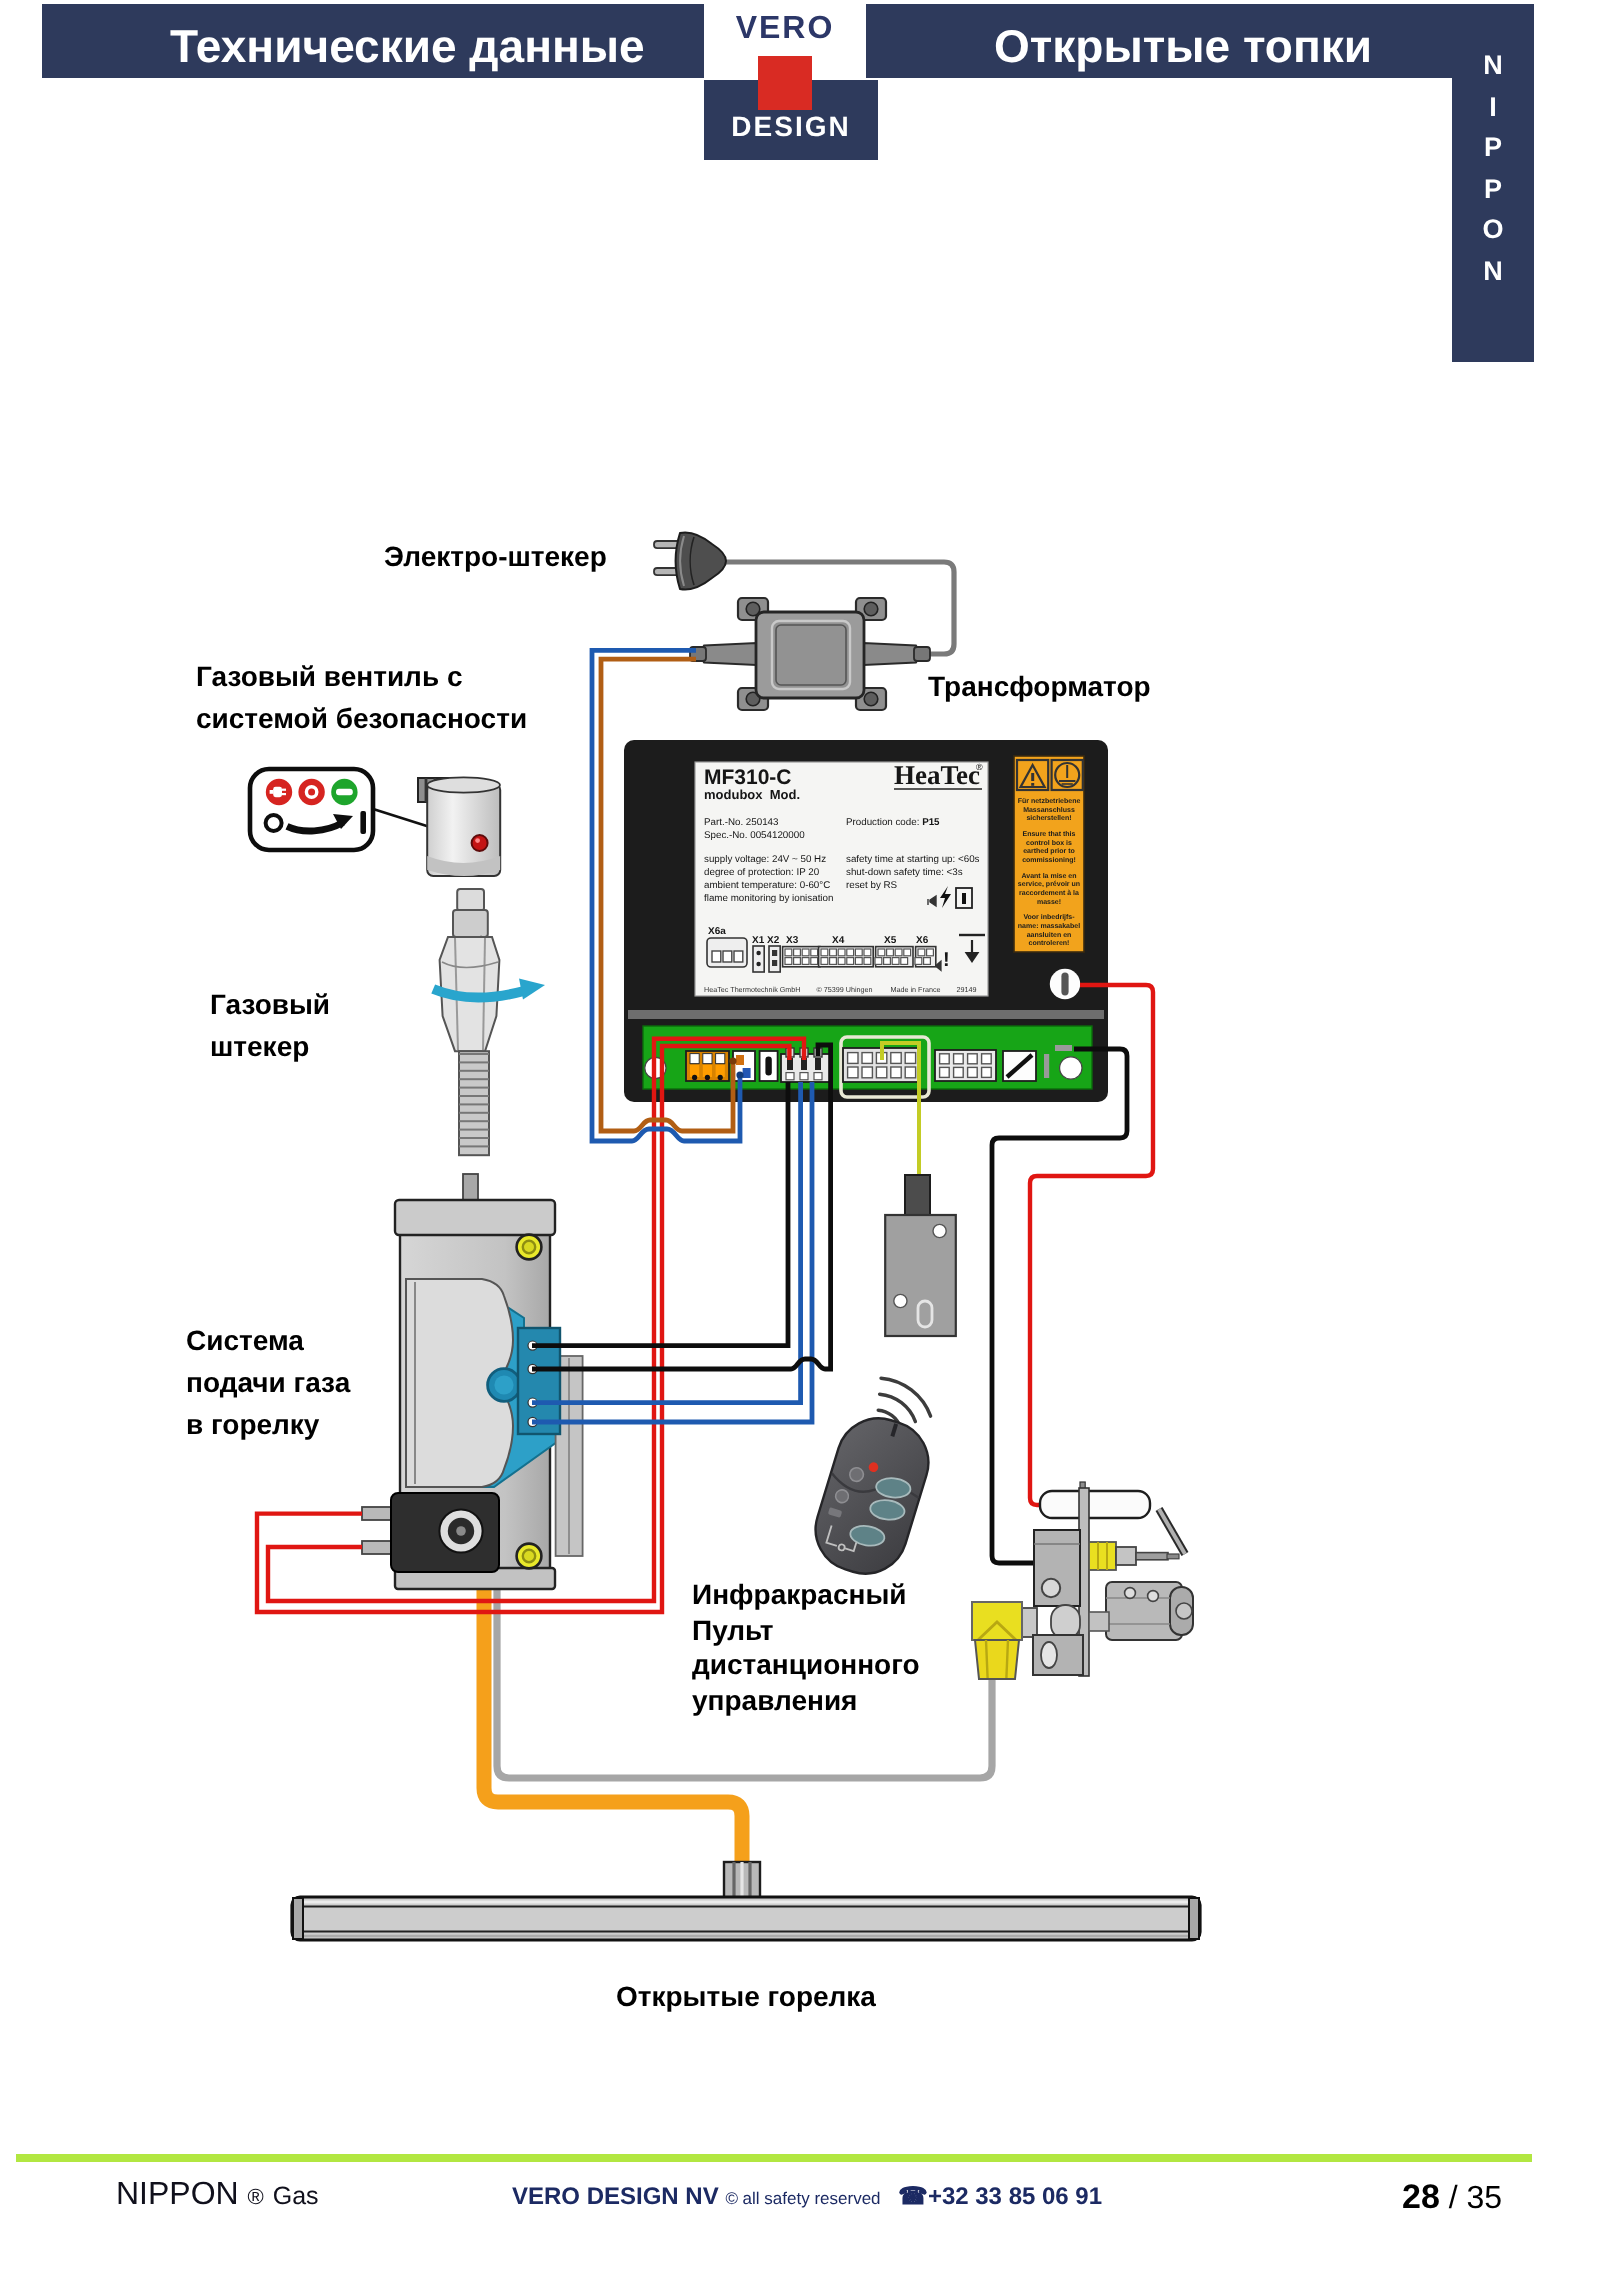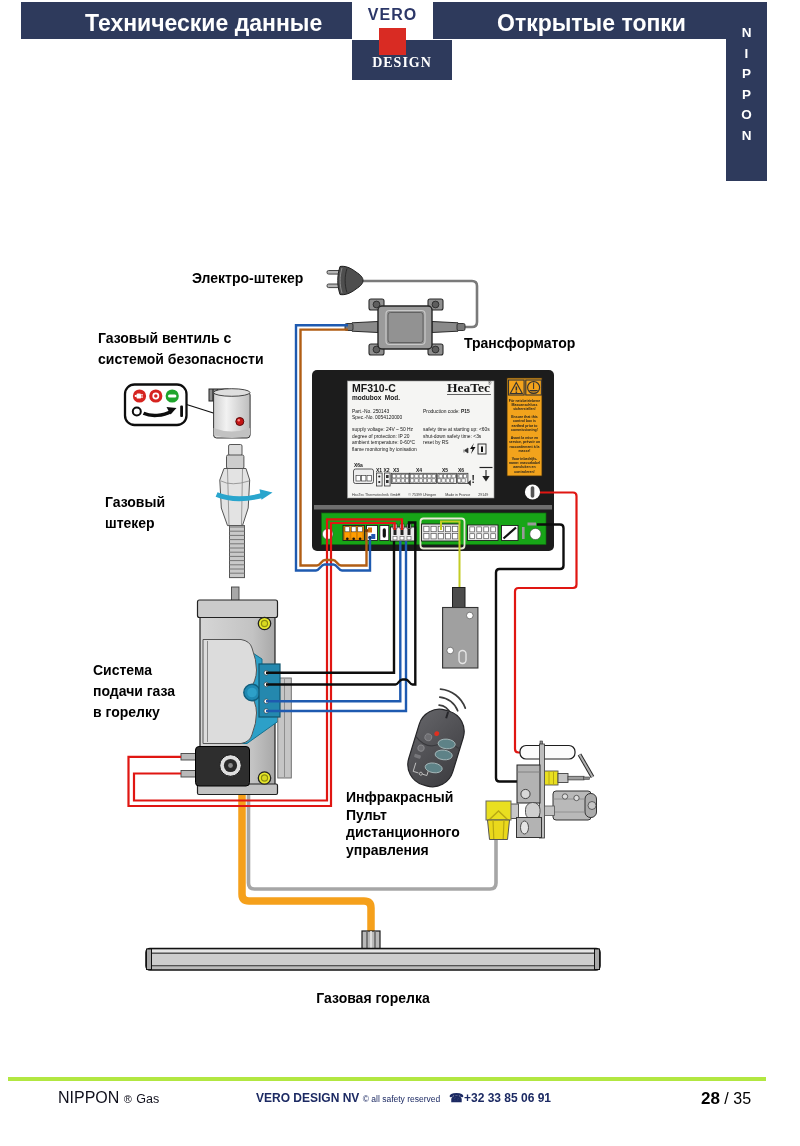--- a/index.html
+++ b/index.html
@@ -8,21 +8,21 @@
 .abs{position:absolute;}
 .lbl{position:absolute;font-weight:bold;color:#000;font-size:14px;line-height:17.5px;}
 .lh21{line-height:21px!important;}.lh20{line-height:20px!important;}
 #hdrbar{position:absolute;left:21px;top:2px;width:746px;height:37px;background:#2e3a5c;}
 #vbar{position:absolute;left:726px;top:2px;width:41px;height:179px;background:#2e3a5c;}
 #vbar div{color:#fff;font-weight:bold;font-size:13.5px;text-align:center;letter-spacing:0;line-height:20.5px;margin-top:21px;}
 .htxt{position:absolute;top:10px;color:#fff;font-weight:bold;font-size:23px;}
 #logo{position:absolute;left:352px;top:2px;width:81px;height:78px;}
 #logow{position:absolute;left:0;top:0;width:81px;height:38px;background:#fff;text-align:center;}
 #logow span{color:#2c3768;font-weight:bold;font-size:16px;letter-spacing:1px;line-height:26px;}
-#logob{position:absolute;left:0;top:38px;width:100px;height:40px;background:#2e3a5c;text-align:center;font-family:Liberation Serif, serif;}
+#logob{position:absolute;left:0;top:38px;width:87px;height:40px;background:#2e3a5c;text-align:center;}
 #logob span{color:#fff;font-weight:bold;font-size:14px;letter-spacing:1px;line-height:46px;}
 #logor{position:absolute;left:27px;top:26px;width:27px;height:27px;background:#d92b23;}
 #title{position:absolute;left:0;top:145px;width:766px;text-align:center;font-weight:bold;font-size:26px;color:#000;}
 #ftline{position:absolute;left:8px;top:1077px;width:758px;height:4px;background:#b2e741;}
 .ft{position:absolute;color:#1c2a63;}
 </style>
 </head>
 <body>
 <div id="page">
 <div id="hdrbar"></div>
@@ -36,21 +36,21 @@
       <div id="logob"><span>DESIGN</span></div>
       <div id="logor"></div>
     </div>
 
 <div class="lbl" style="left:192px;top:270px;">Электро-штекер</div>
 <div class="lbl" style="left:464px;top:335px;">Трансформатор</div>
 <div class="lbl lh21" style="left:98px;top:328px;">Газовый вентиль с<br>системой безопасности</div>
 <div class="lbl lh21" style="left:105px;top:492px;">Газовый<br>штекер</div>
 <div class="lbl lh21" style="left:93px;top:636px;margin-top:24px;">Система<br>подачи газа<br>в горелку</div>
 <div class="lbl" style="left:346px;top:789px;">Инфракрасный<br>Пульт<br>дистанционного<br>управления</div>
-<div class="lbl" style="left:146px;top:990px;width:454px;text-align:center;">Газовая горелка</div>
+<div class="lbl" style="left:146px;top:990px;width:454px;text-align:center;">Открытые горелка</div>
 
 <div id="ftline"></div>
 <div class="ft" style="left:58px;top:1089px;font-size:16px;color:#10101c;">NIPPON <span style="font-size:11px;">®</span> <span style="font-size:12.5px;">Gas</span></div>
 <div class="ft" style="left:256px;top:1091px;font-size:12px;font-weight:bold;">VERO DESIGN NV <span style="font-weight:normal;font-size:8.5px;">© all safety reserved</span></div>
 <div class="ft" style="left:449px;top:1091px;font-size:12px;font-weight:bold;">☎+32 33 85 06 91</div>
 <div class="ft" style="left:701px;top:1089px;font-size:16px;color:#000;"><b style="font-size:17px;">28</b> / 35</div>
 
 <svg class="abs" style="left:0;top:0;" width="800" height="1146" viewBox="0 0 800 1146">
 <defs>
 <linearGradient id="gUnit" x1="0" y1="0" x2="1" y2="0">

